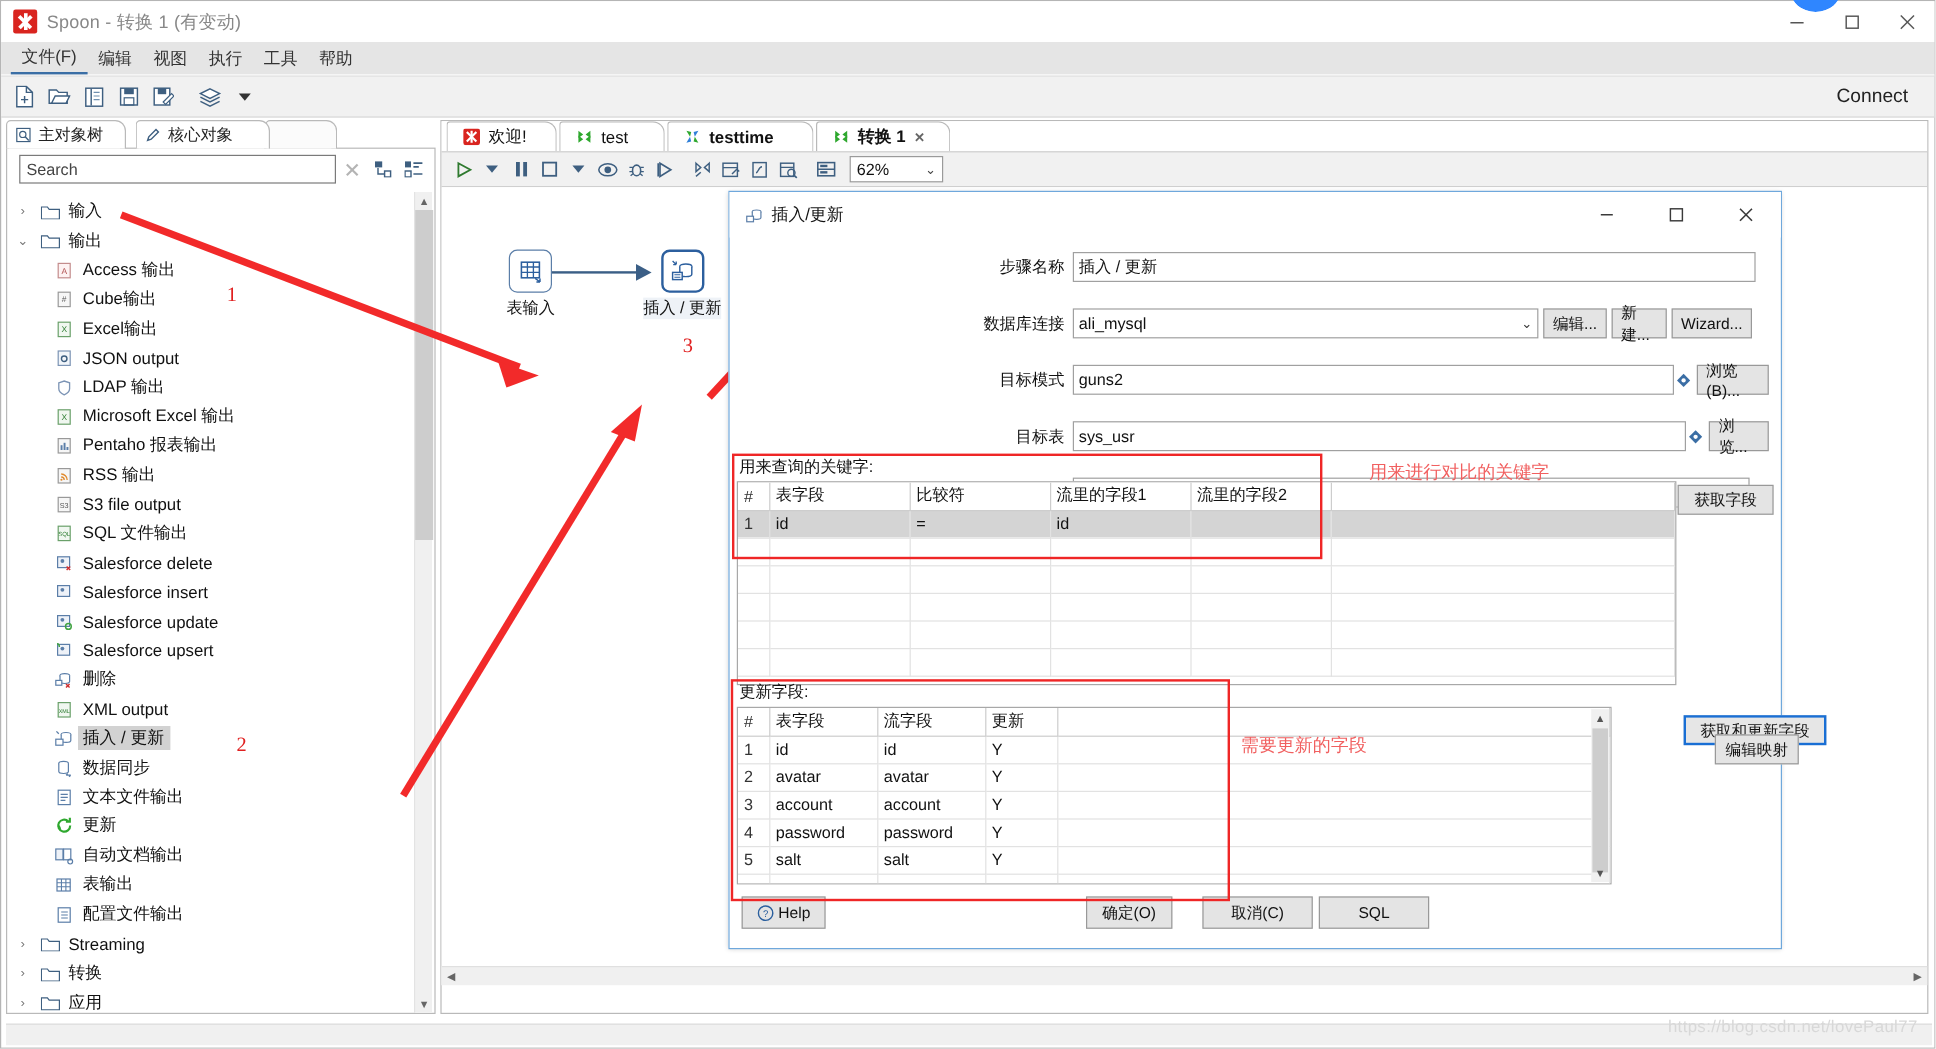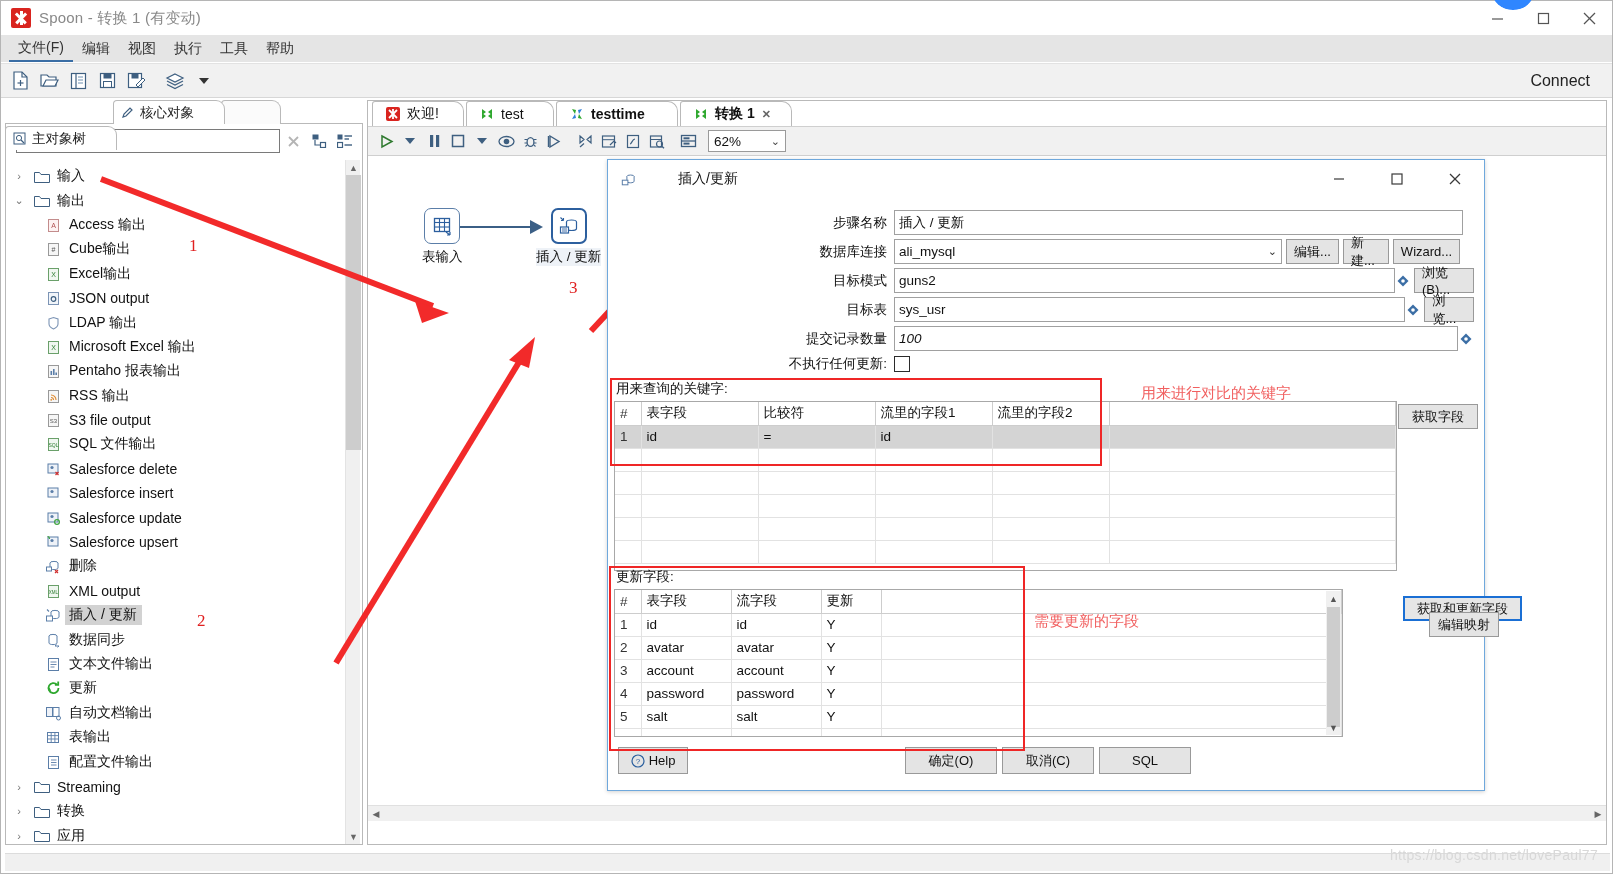--- a/index.html
+++ b/index.html
@@ -88,21 +88,21 @@
     background:#ffffff;
   }
   .lp-tabs { position:relative; height:24px; }
   .lp-tab {
     position:absolute; top:0; height:24px; display:flex; align-items:center;
     padding:0 10px 0 6px; font-size:13.5px; color:#222;
     background:#ffffff;
     border:1px solid #b9b9b9; border-bottom:none;
     border-radius:4px 9px 0 0;
   }
-  .lp-tab.t1 { left:0; width:112px; z-index:3; font-weight:normal;margin-top:26px; }
+  .lp-tab.t1 { left:0; width:100px; z-index:3; font-weight:normal; }
   .lp-tab.t2 { left:108px; width:112px; z-index:2; }
   .lp-tab.t3 { left:216px; width:60px; z-index:1; background:#fbfbfb; }
   .lp-tab .ti { width:15px; height:15px; margin-right:5px; flex:none; display:flex;align-items:center;justify-content:center;}
   .lp-body {
     position:absolute; left:0; top:23px; width:358px; height:722px;
     border:1px solid #b9b9b9; background:#ffffff;
   }
   .search-row {
     display:flex; align-items:center; height:30px; padding:4px 4px 0 10px;
   }
@@ -197,28 +197,28 @@
   .anno-num { position:absolute; color:#e02020; font-size:17px; font-family:"Liberation Serif", serif; }
 
   
   .dlg {
     position:absolute; left:606px; top:158px; width:878px; height:632px;
     background:#ffffff; border:1px solid #6fa8dc;
     box-shadow:0 1px 4px rgba(0,0,0,0.18);
   }
   .dlg-title {
     height:38px; display:flex; align-items:center; padding-left:12px;
-    background:#ffffff; position:relative;gap:35px;
+    background:#ffffff; position:relative;
   }
   .dlg-title .ti { width:16px;height:16px;margin-right:7px; flex:none; display:flex;align-items:center;justify-content:center; }
   .dlg-title .txt { font-size:14px; color:#111; }
   .dlg-wc { position:absolute; right:0; top:0; height:38px; display:flex; }
   .dlg-wb { width:58px;height:38px;display:flex;align-items:center;justify-content:center;color:#4a4a4a; }
 
-  .form-row { display:flex; align-items:center; margin-bottom:4px; }
+  .form-row { display:flex; align-items:center; margin-bottom:22px; }
   .form-lbl {
     width:286px; text-align:right; padding-right:7px; font-size:13.5px; color:#111; flex:none;
   }
   .fld-in {
     height:25px; border:1px solid #a0a0a0; background:#fff; padding:0 4px;
     font-family:"Liberation Sans", sans-serif; font-size:13.5px; color:#111;
     outline:none;
   }
   .combo {
     height:25px; border:1px solid #a0a0a0; background:#fff;
@@ -1124,21 +1124,21 @@
         <span style="display:flex;align-items:center;">
           <span style="margin-right:4px;display:flex;">
             <svg width="14" height="14" viewBox="0 0 14 14">
                 <circle cx="7" cy="7" r="6" fill="none" stroke="#2b5f9e" stroke-width="1.2"></circle>
                 <text x="7" y="10.3" font-size="8" fill="#2b5f9e" text-anchor="middle" font-family="sans-serif">?</text>
               </svg>
           </span>
           <span>Help</span>
         </span>
       </div>
-      <div class="btn" style="position:absolute; left:297px; top:9px; width:92px; height:27px;">确定(O)</div>
+      <div class="btn" style="position:absolute; left:297px; top:9px; width:72px; height:27px;">确定(O)</div>
       <div class="btn" style="position:absolute; left:394px; top:9px; width:92px; height:27px;">取消(C)</div>
       <div class="btn" style="position:absolute; left:491px; top:9px; width:92px; height:27px;">SQL</div>
     </div>
   </div>
 
   <div class="redbox" style="left:609px; top:377px; width:492px; height:88px;"></div>
   <div class="redtext" style="left:1140px; top:383px;">用来进行对比的关键字</div>
 
   <div class="redbox" style="left:608px; top:565px; width:416px; height:185px;"></div>
   <div class="redtext" style="left:1033px; top:611px;">需要更新的字段</div>

